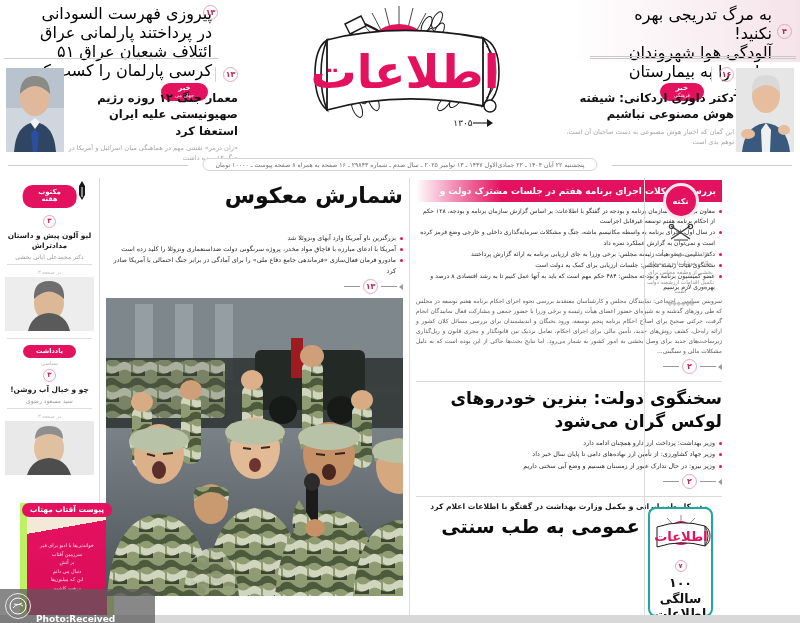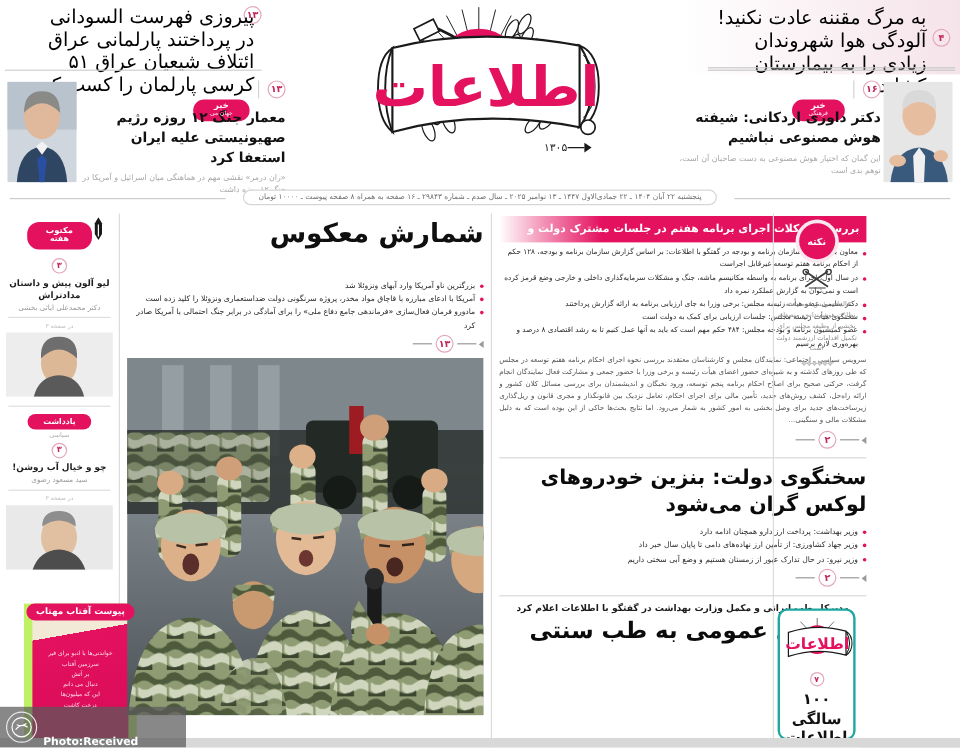--- a/index.html
+++ b/index.html
@@ -297,21 +297,21 @@
       <span class="pagenum">۱۳</span>
       <div class="txt">
         <div class="hl">پیروزی فهرست السودانی در پرداختند پارلمانی عراق</div>
         <div class="sub">ائتلاف شیعیان عراق ۵۱ کرسی پارلمان را کسب کرد</div>
       </div>
     </div>
 
     <div class="corner-right">
       <span class="pagenum pg">۴</span>
       <div class="txt">
-        <div class="hl">به مرگ مقننه عادت نکنید!</div>
+        <div class="hl">به مرگ تدریجی بهره نکنید!</div>
         <div class="sub">آلودگی هوا شهروندان زیادی را به بیمارستان کشاند</div>
       </div>
     </div>
 
     <div class="divider-h" style="top:58px;left:4px;width:214px;"></div>
     <div class="divider-dbl" style="top:56px;right:4px;width:206px;"></div>
 
     <div class="sec-block sec-left">
       <div class="sec-photo">
         <svg width="58" height="84" viewBox="0 0 58 84" aria-hidden="true">

